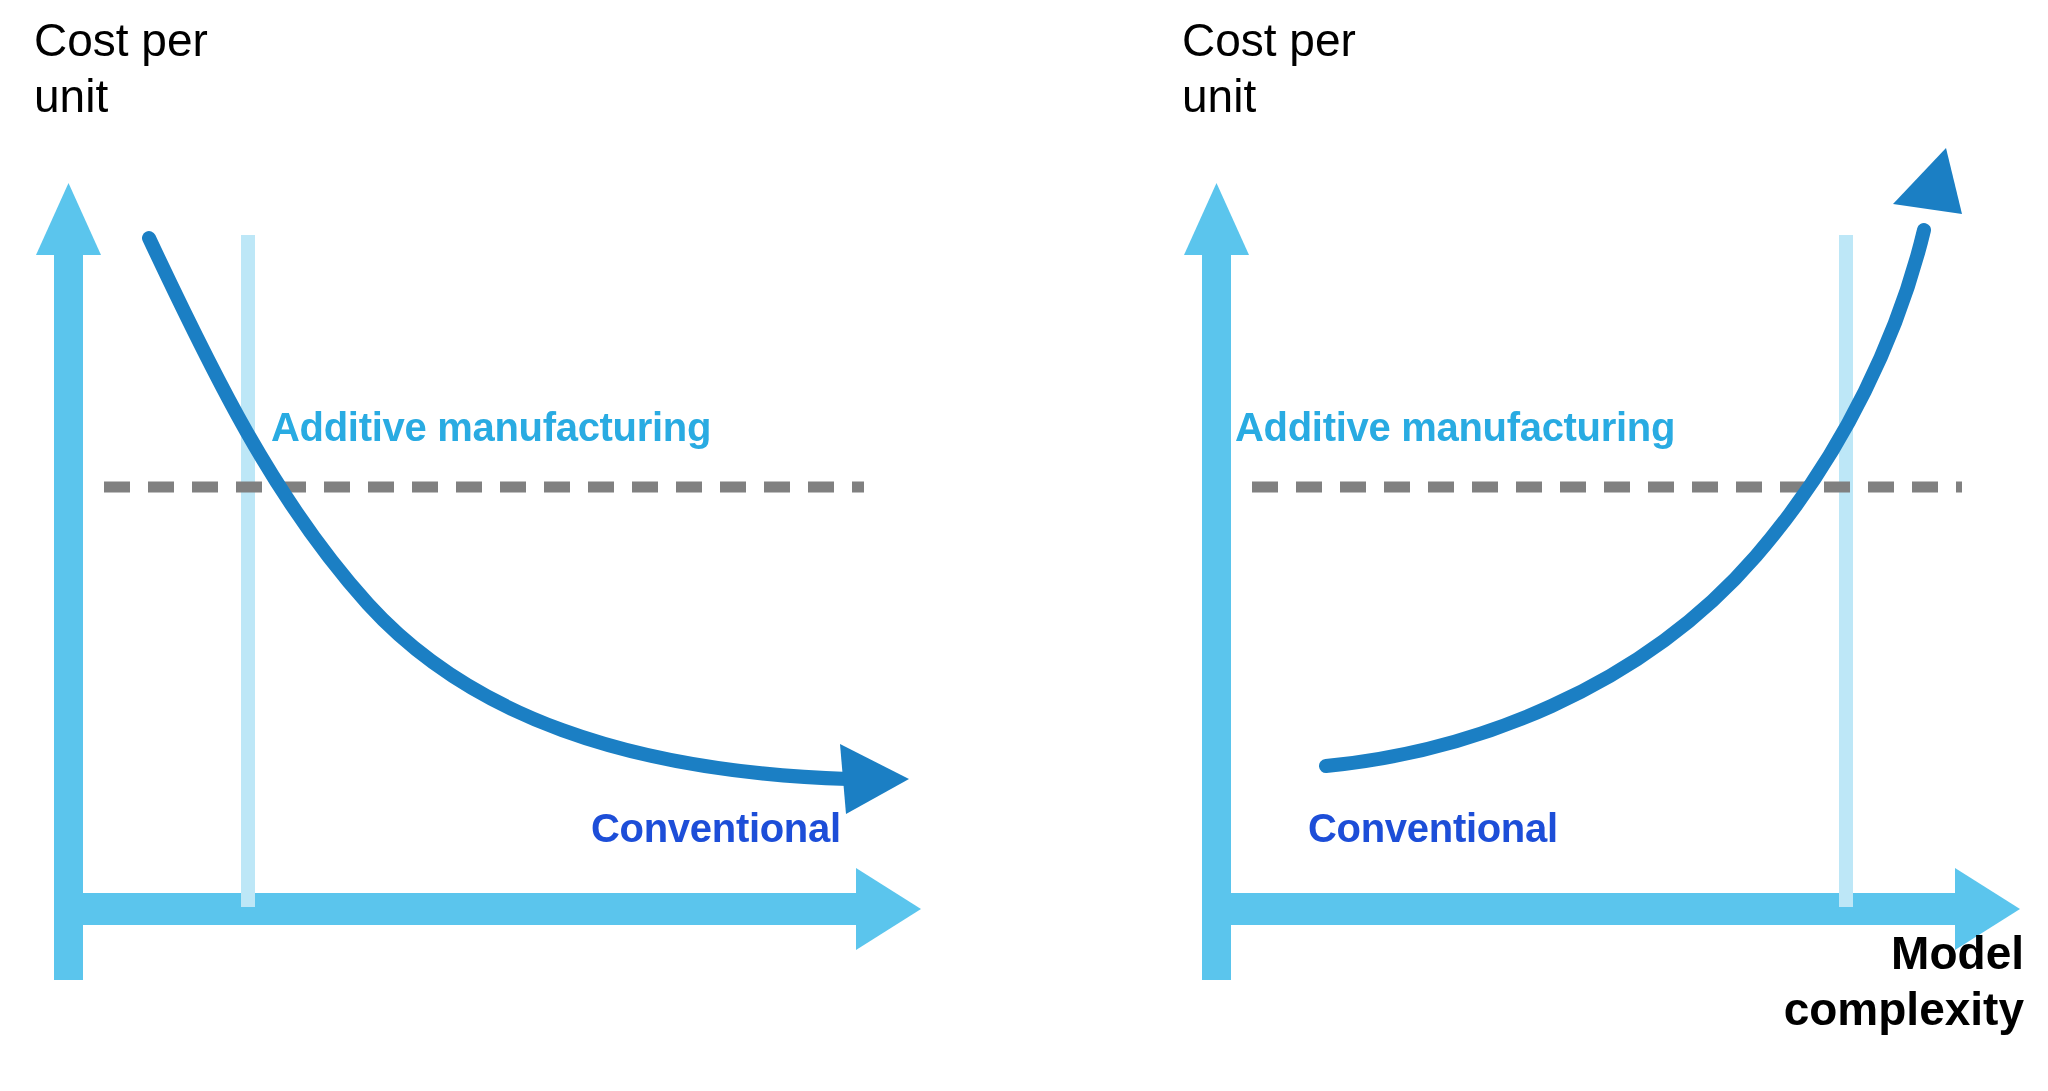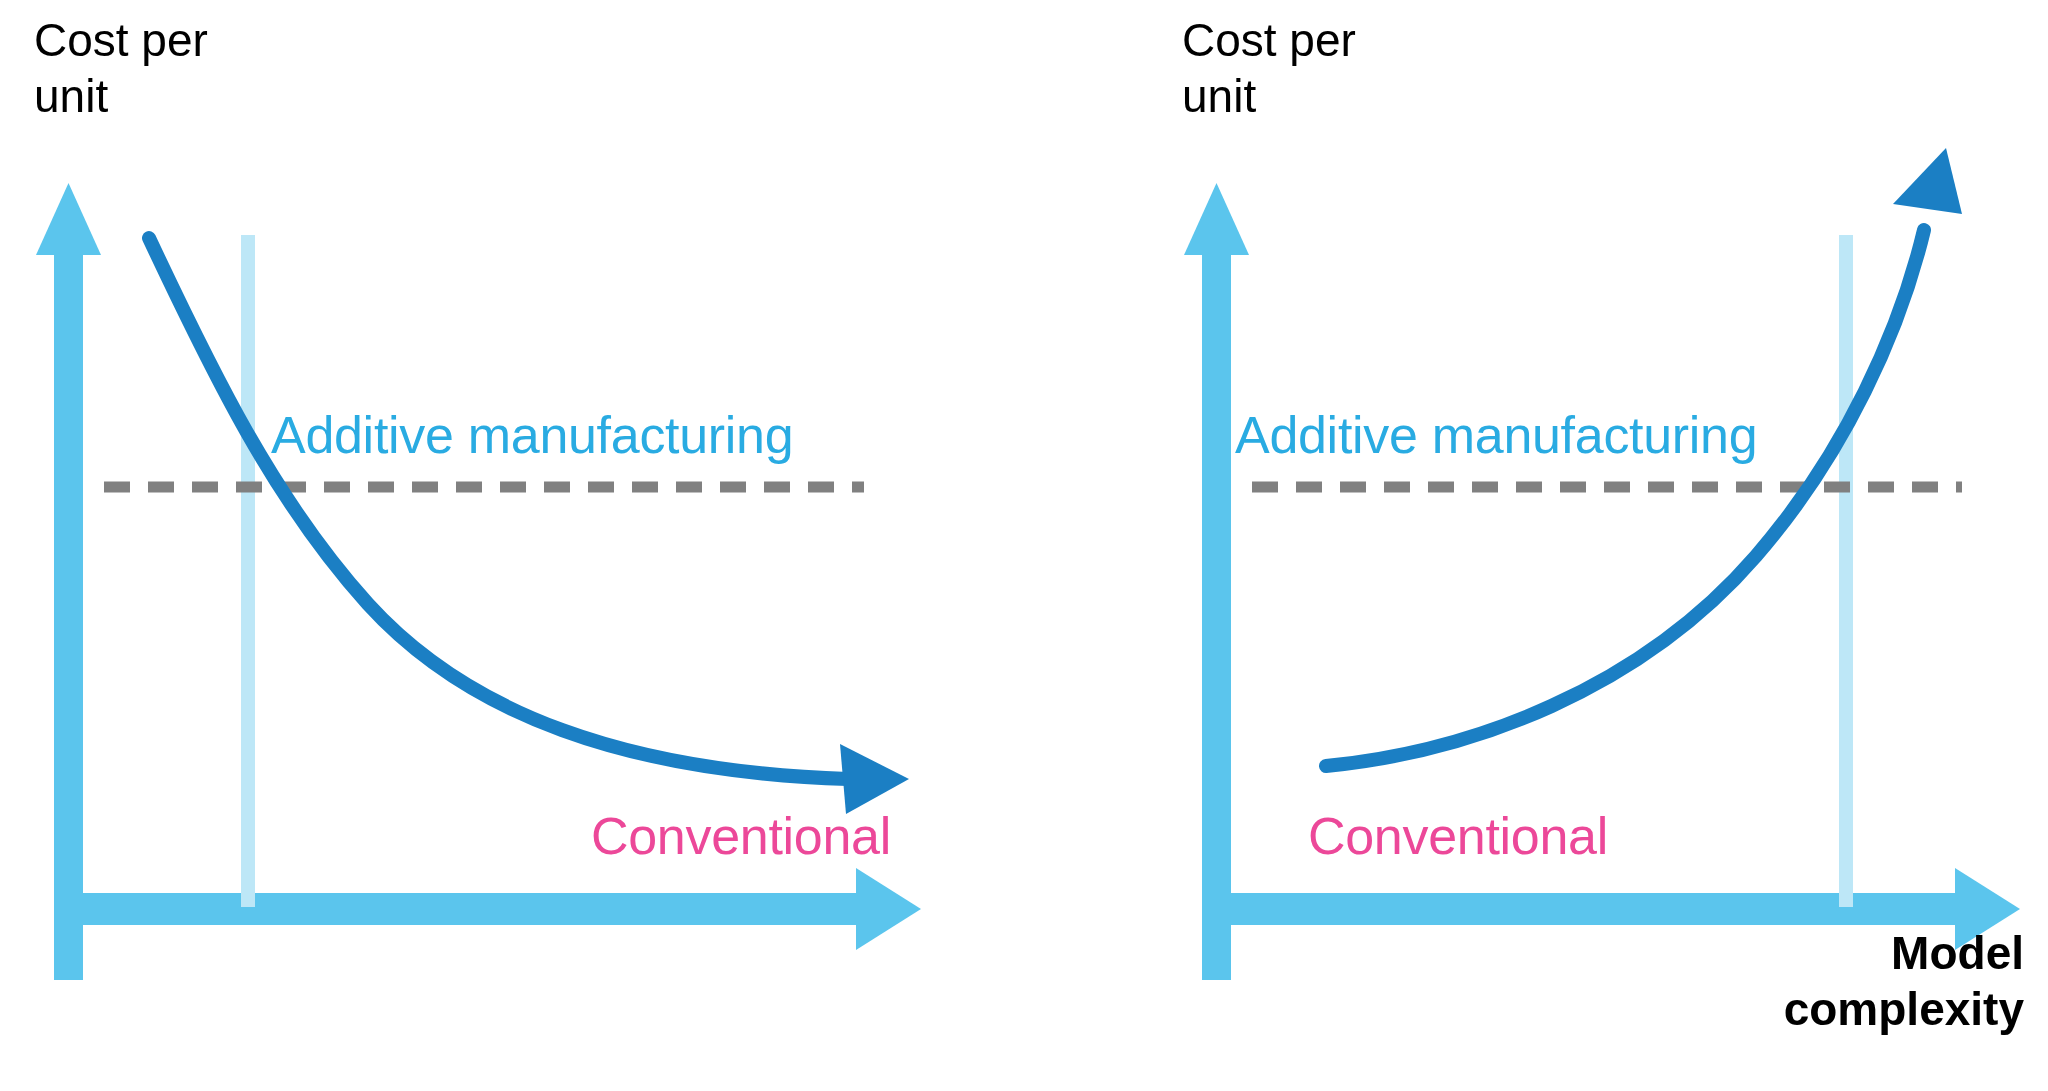--- a/index.html
+++ b/index.html
@@ -38,27 +38,27 @@
     color: #000000;
     white-space: pre-line;
     font-weight: 400;
   }
   .y-axis-title { text-align: left; }
   .x-axis-title { text-align: right; }
 
   .series-label {
     position: absolute;
     font-family: "Liberation Sans", sans-serif;
-    font-weight: normal;
-    font-size: 52px;
+    font-weight: bold;
+    font-size: 40px;
     letter-spacing: -0.3px;
     white-space: nowrap;
   }
   .label-am   { color: #29ABE2; }
-  .label-conv { color: #ec4899; }
+  .label-conv { color: #1d4ed8; }
 
   svg.art {
     position: absolute;
     left: 0;
     top: 0;
     width: 1024px;
     height: 1091px;
     overflow: visible;
   }
 </style>

